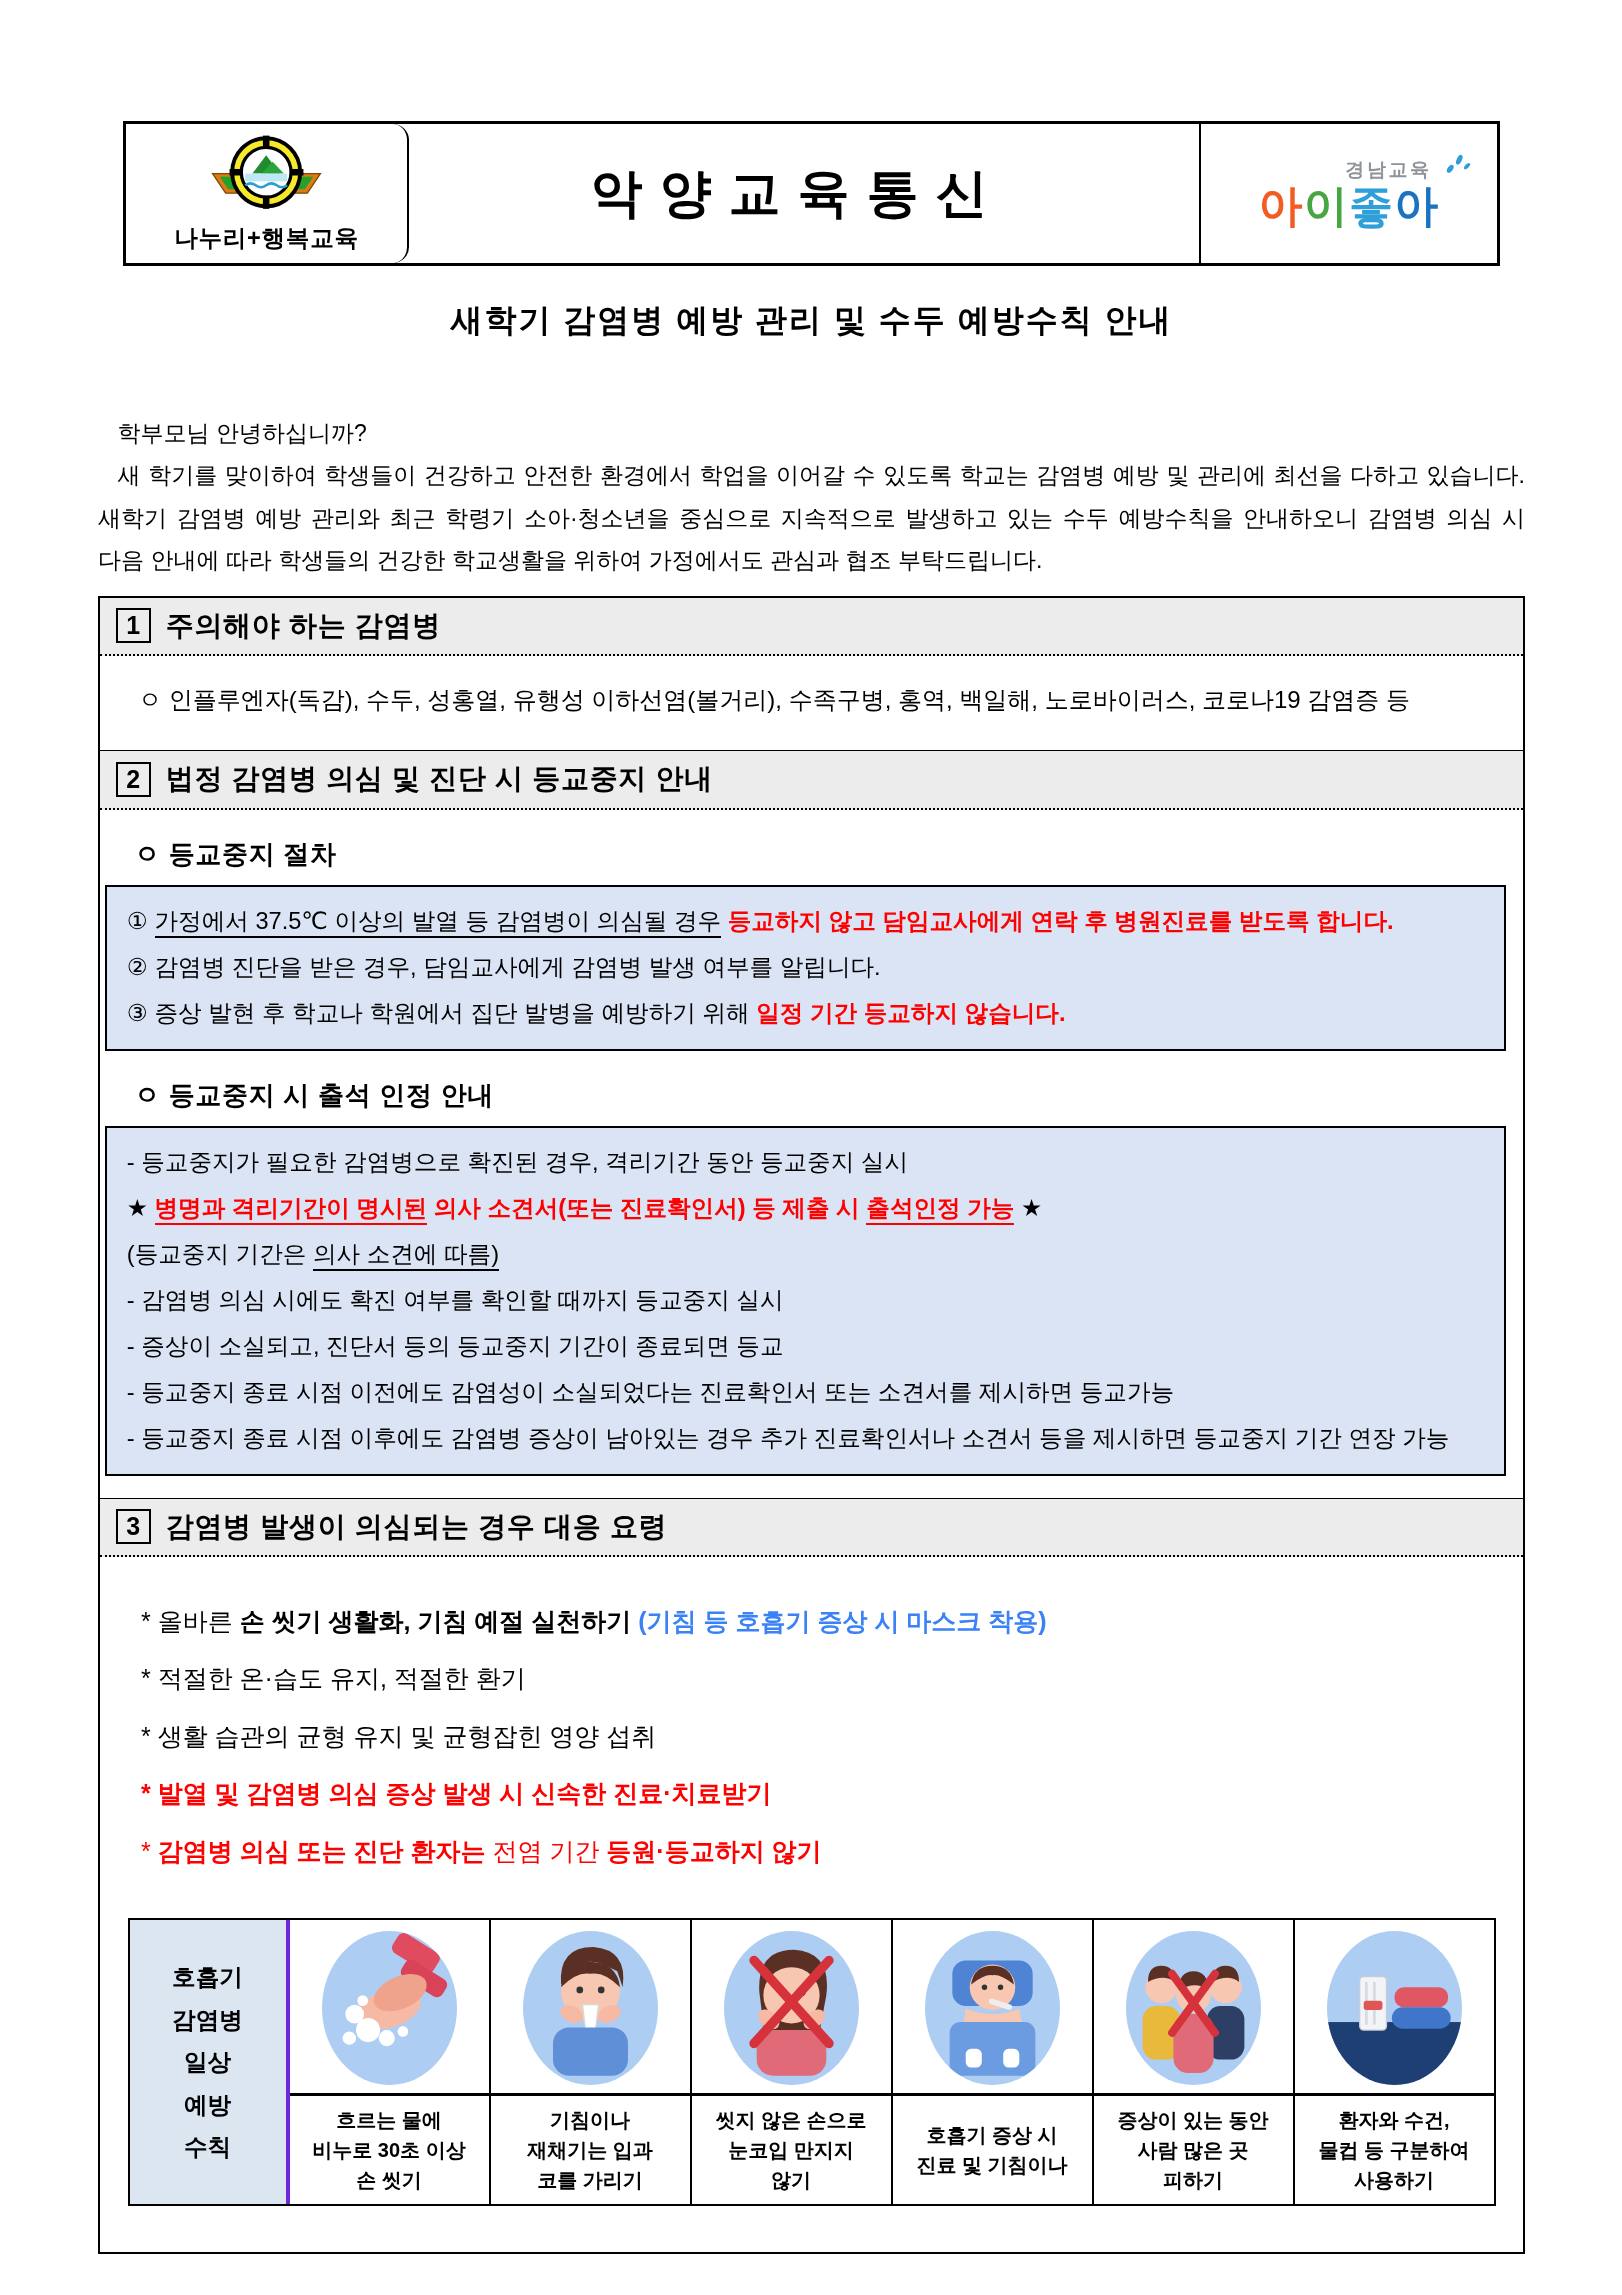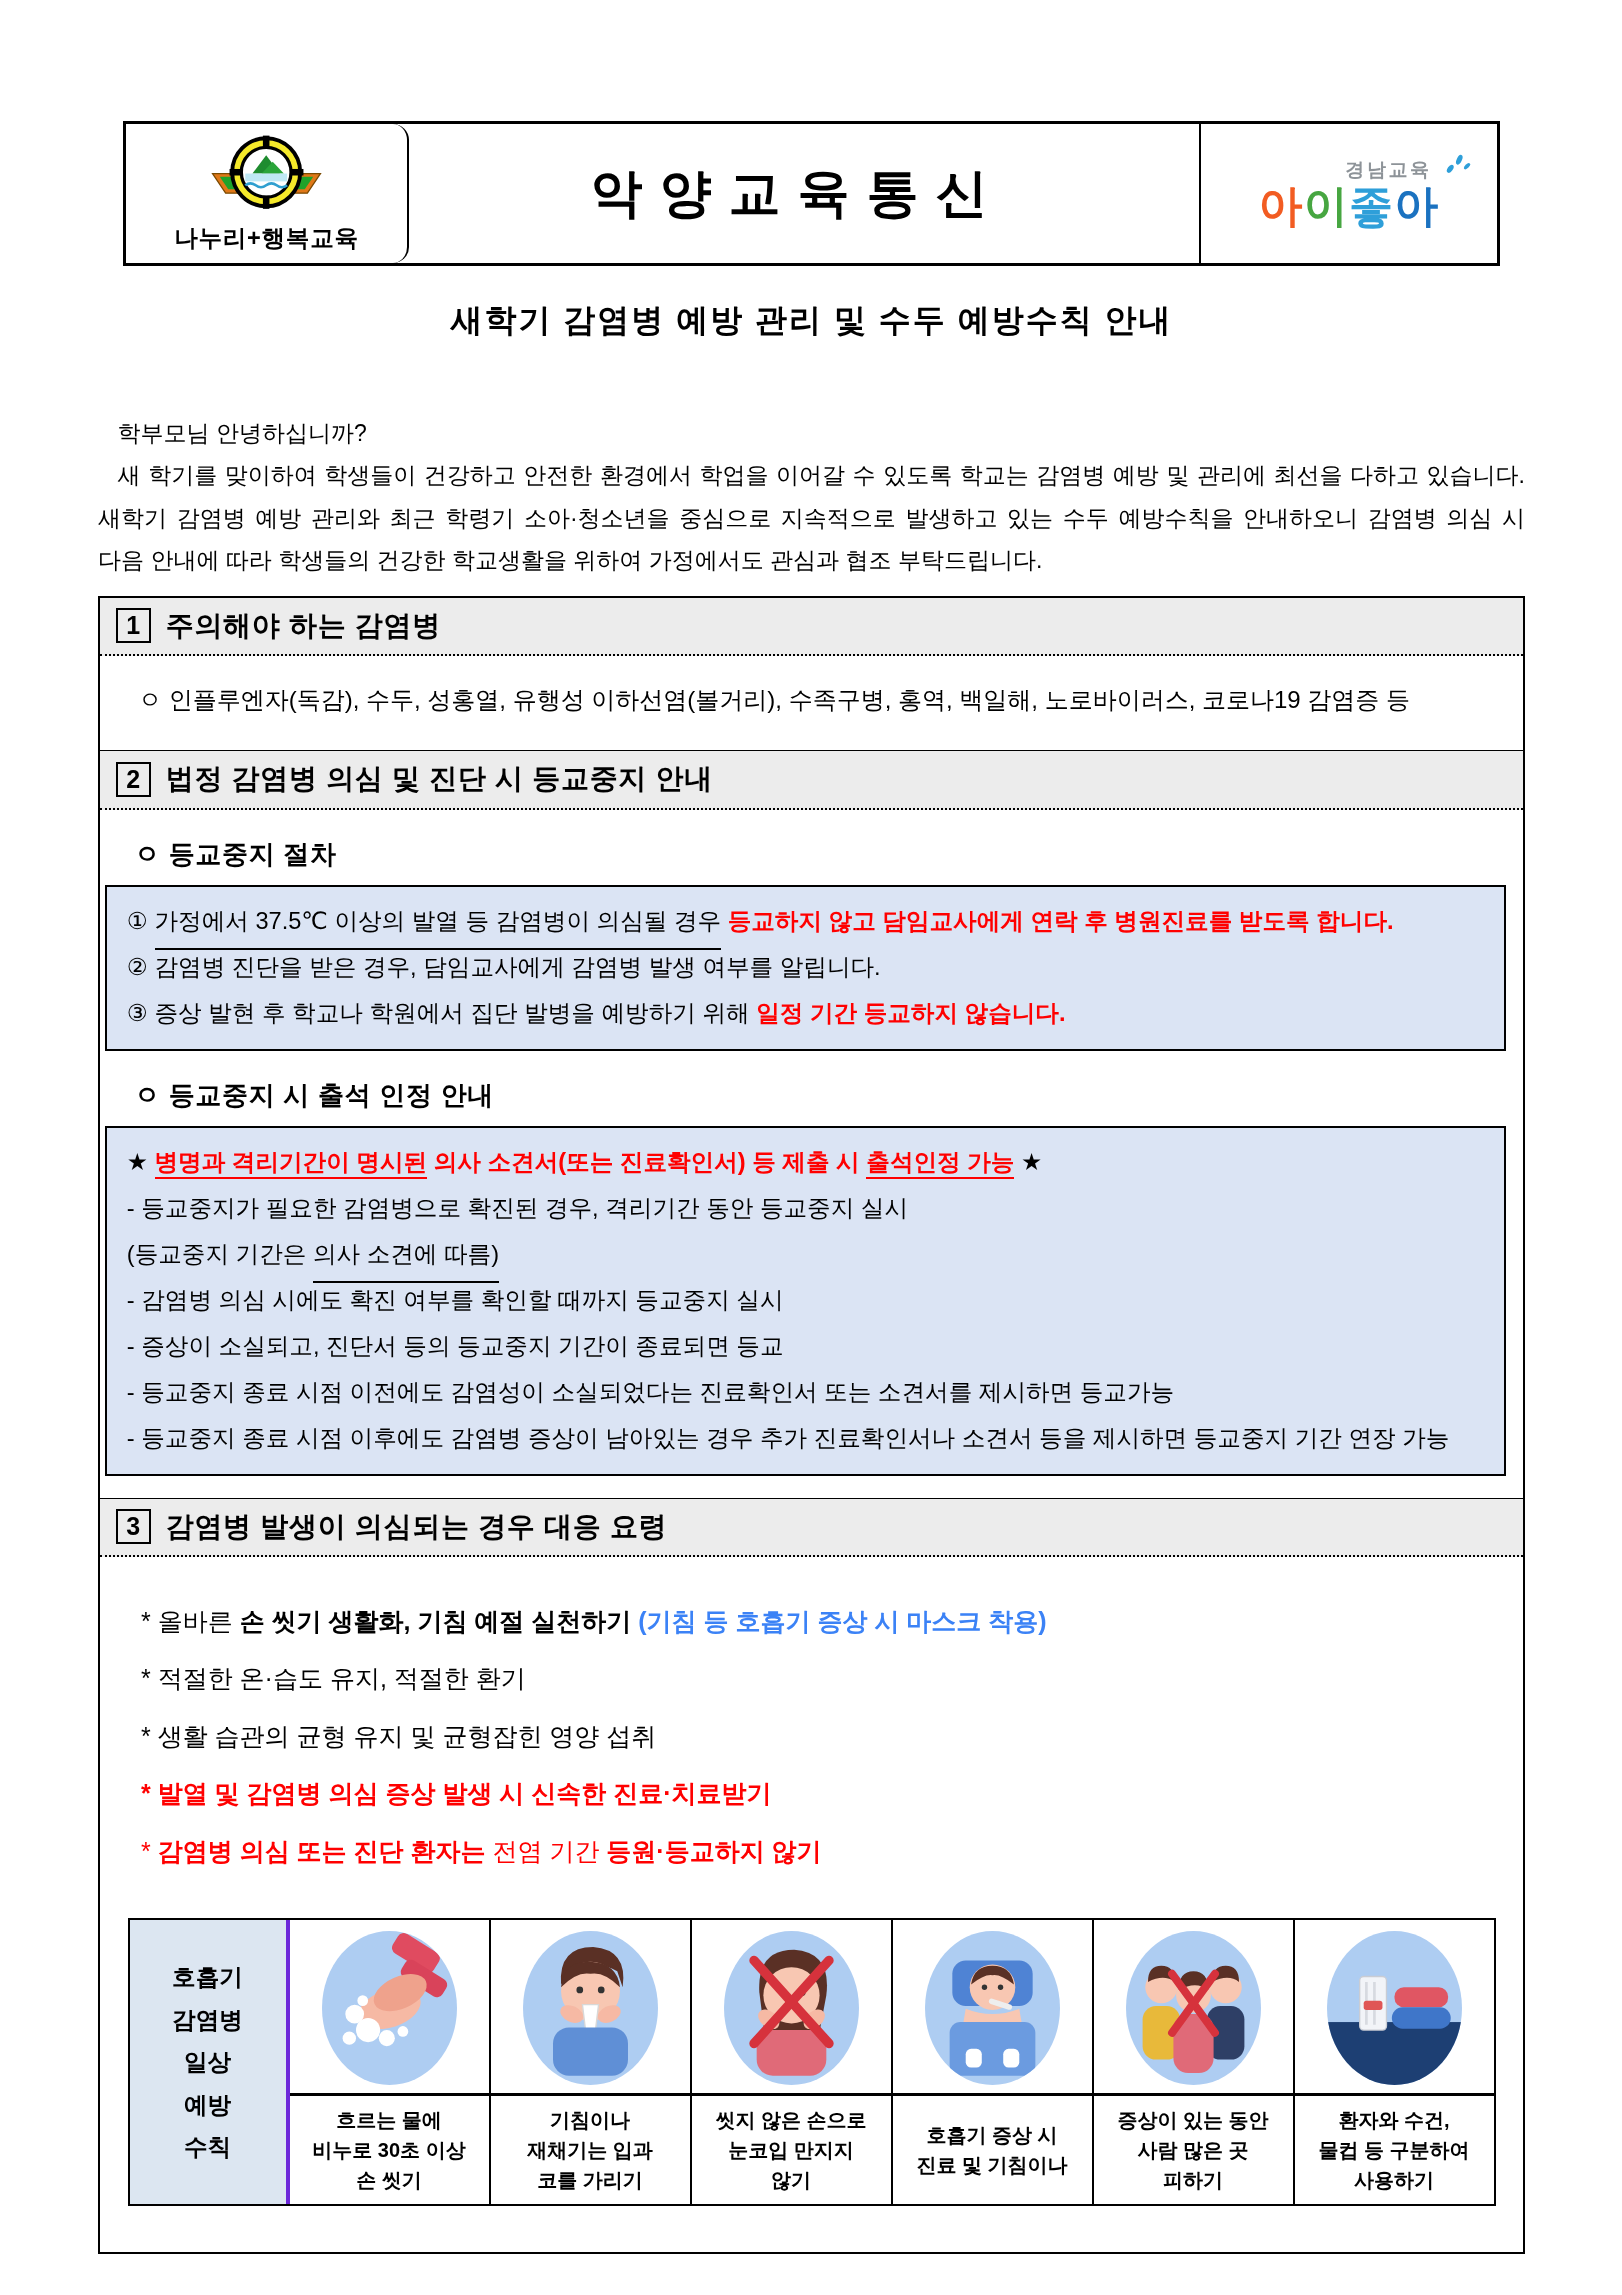--- a/index.html
+++ b/index.html
@@ -41,21 +41,21 @@
   .subhead { font-size:26px; font-weight:800; margin:27.5px 0 13px 34px; letter-spacing:0.7px; }
 
   .bluebox { background:#dbe4f4; border:2px solid #000; margin:3.9px 17px 22px 5.2px; padding:10.5px 19.6px 13px 19.6px; font-size:23.6px; line-height:1.95; }
   .bluebox .hang2 { padding-left:35px; text-indent:-35px; text-align:justify; word-break:keep-all; }
   .bluebox .hang3 { padding-left:26px; text-indent:-26px; text-align:justify; word-break:keep-all; }
   .indent1 { padding-left:26px; }
 
   .red { color:#ff0000; }
   .blue { color:#3b82f6; }
   .bb { font-weight:800; }
-  .ulk { border-bottom:2px solid #000; padding-bottom:14px; }
+  .ulk { border-bottom:2px solid #000; padding-bottom:2px; }
   .ulr { border-bottom:2px solid #ff0000; padding-bottom:2px; }
 
   .bullets { padding:36px 29.4px 26px 41px; font-size:25px; line-height:2.3; }
   .bullets .bl { word-break:keep-all; }
 
   
   .rules-wrap { margin:11.8px 27.5px 46px 27.5px; }
   .rules-table { border:2px solid #000; display:flex; background:#fff; }
   .rt-header { width:156px; background:#dce6f1; border-right:4px solid #6d28d9; display:flex; flex-direction:column; justify-content:center; align-items:center; font-size:23.6px; font-weight:800; line-height:1.8; text-align:center; }
   .rt-col { flex:1; display:flex; flex-direction:column; }
@@ -148,29 +148,29 @@
       </div>
     </div>
 
     <div class="subhead">
       <span>ㅇ</span>
       <span>등교중지 시 출석 인정 안내</span>
     </div>
 
     <div class="bluebox">
       <div class="hang3">
+        <span>-</span>
+        <span>등교중지가 필요한 감염병으로 확진된 경우, 격리기간 동안 등교중지 실시</span>
+      </div>
+      <div class="hang3">
         <span class="bb">★</span>
         <span class="red bb ulr">병명과 격리기간이 명시된</span>
         <span class="red bb">의사 소견서(또는 진료확인서) 등 제출 시</span>
         <span class="red bb ulr">출석인정 가능</span>
         <span class="bb">★</span>
-      </div>
-      <div class="hang3">
-        <span>-</span>
-        <span>등교중지가 필요한 감염병으로 확진된 경우, 격리기간 동안 등교중지 실시</span>
       </div>
       <div class="hang3 indent1">
         <span>(등교중지 기간은</span>
         <span class="ulk">의사 소견에 따름)</span>
       </div>
       <div class="hang3">
         <span>-</span>
         <span>감염병 의심 시에도 확진 여부를 확인할 때까지 등교중지 실시</span>
       </div>
       <div class="hang3">

